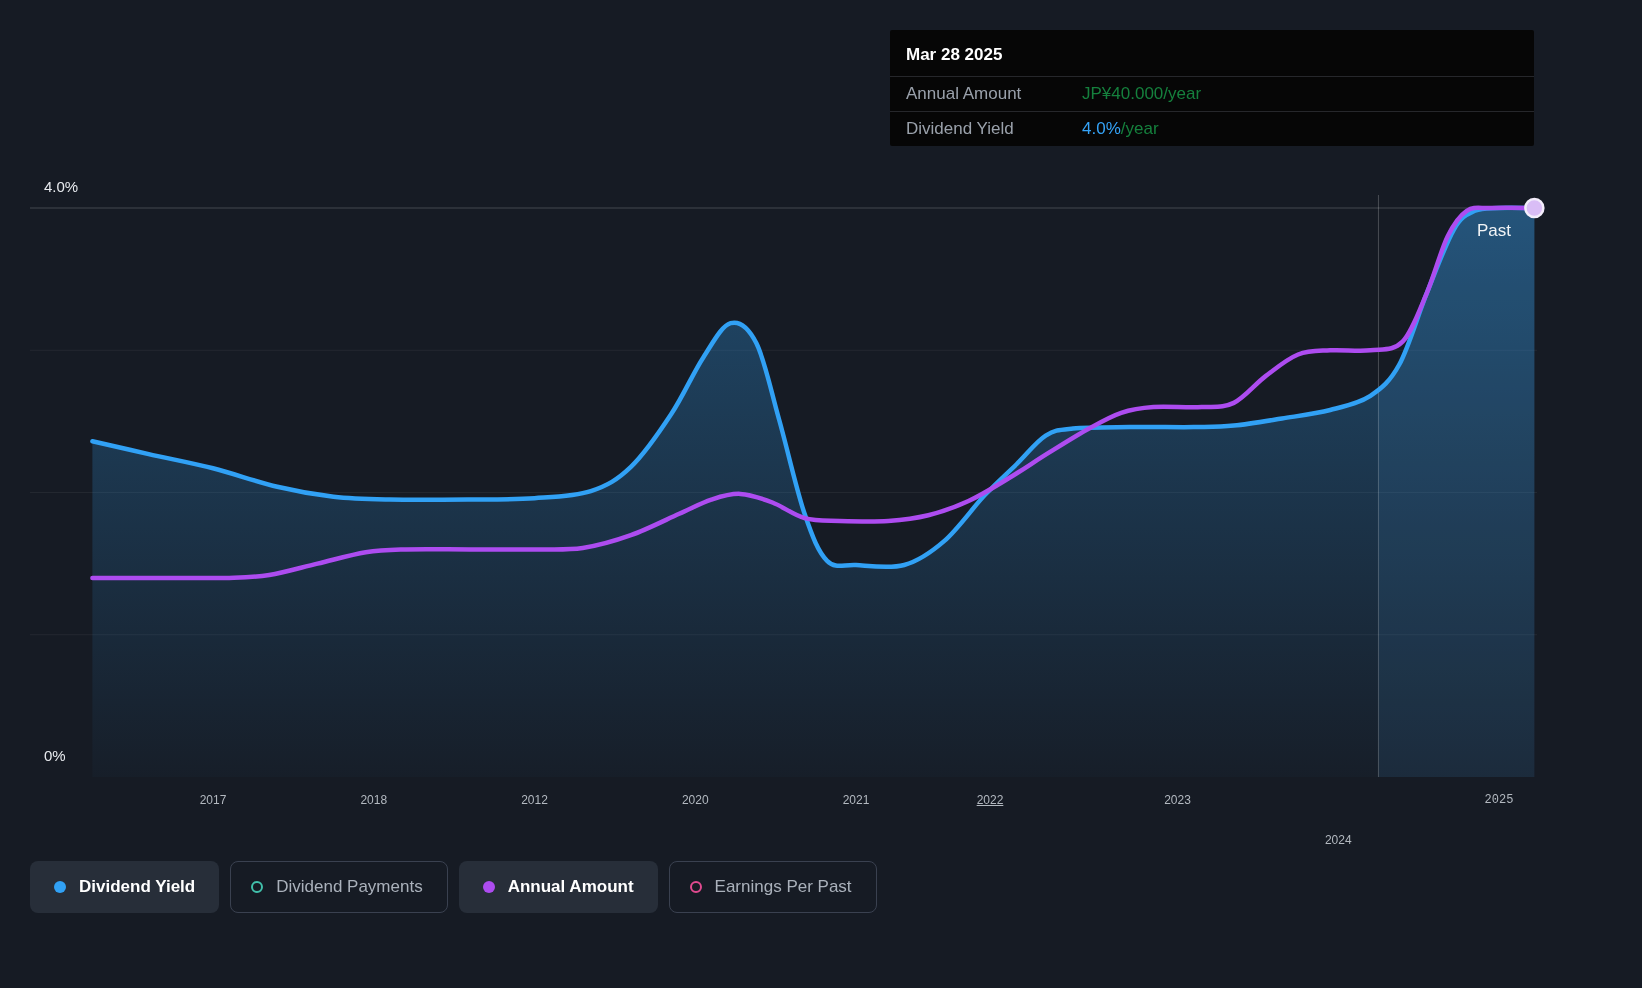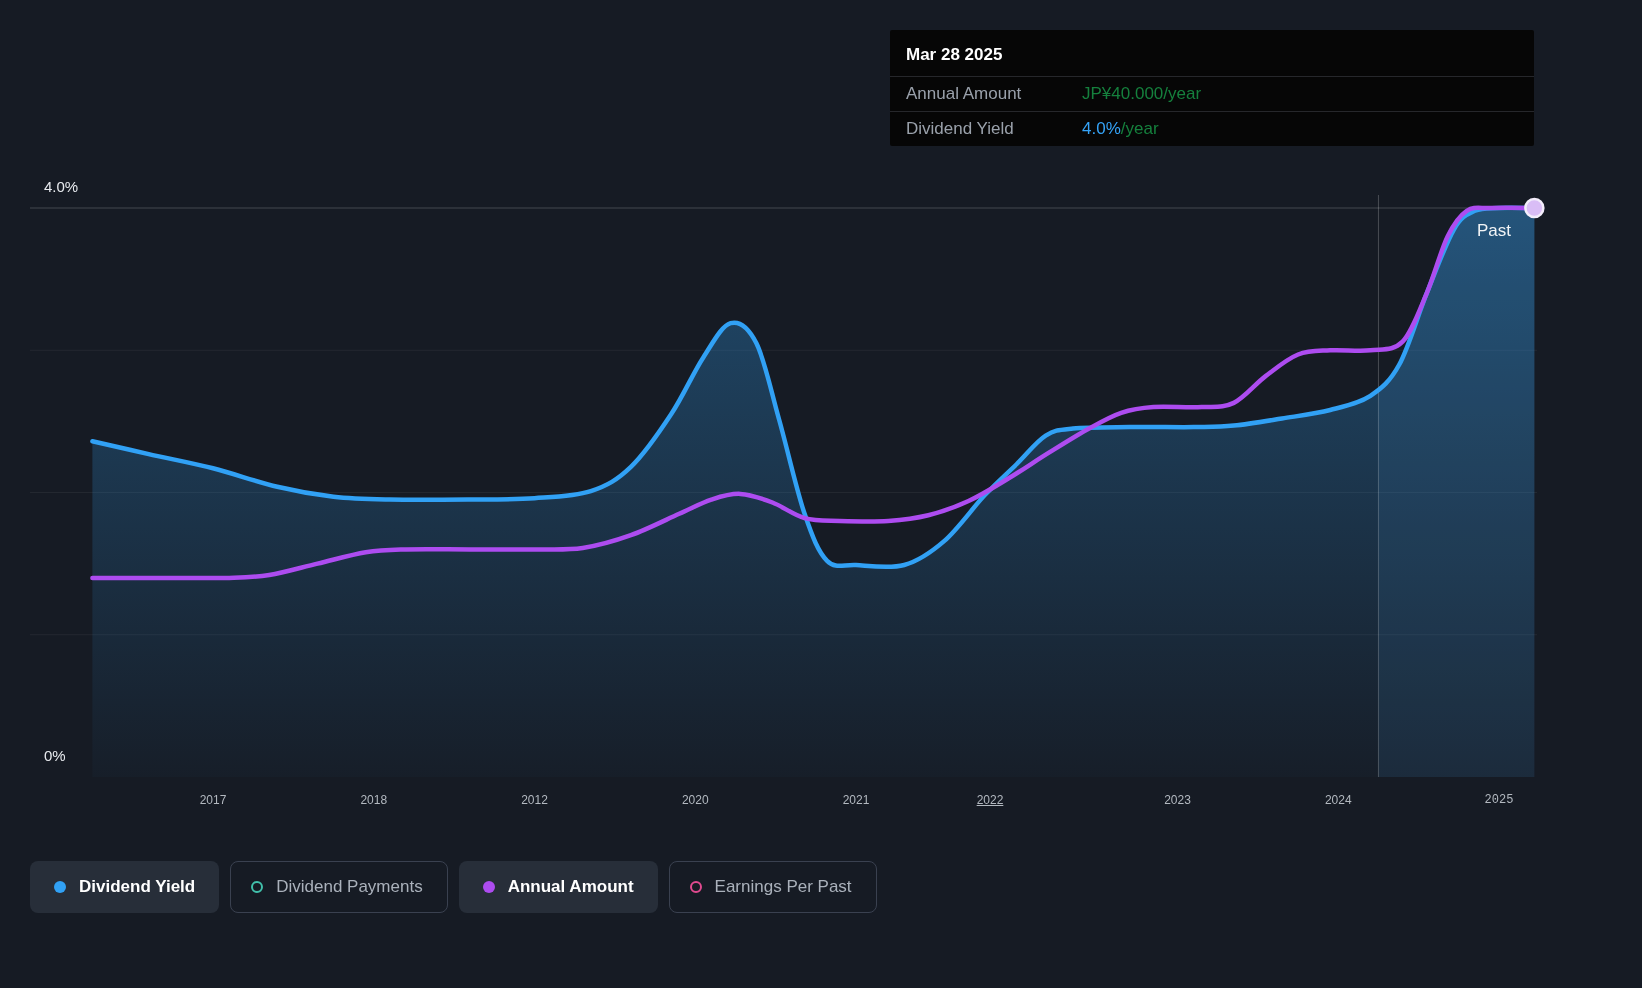--- a/index.html
+++ b/index.html
@@ -108,21 +108,21 @@
   </div>
 
 <div id="x-axis">
     <span class="x-tick" style="left: 168px;">2017</span>
     <span class="x-tick" style="left: 328.75px;">2018</span>
     <span class="x-tick" style="left: 489.5px;">2012</span>
     <span class="x-tick" style="left: 650.25px;">2020</span>
     <span class="x-tick" style="left: 811px;">2021</span>
     <span class="x-tick" style="left: 945px; text-decoration: underline;">2022</span>
     <span class="x-tick" style="left: 1132.5px;">2023</span>
-    <span class="x-tick" style="left: 1293.25px;">2024</span>
+    <span class="x-tick" style="left: 1293.25px; margin-top: 40px;">2024</span>
     <span class="x-tick" style="left: 1454px; font-family: Liberation Mono, monospace;">2025</span>
   </div>
 
 <span id="past-label">Past</span>
 
 <div id="tooltip">
   <div class="tt-title">Mar 28 2025</div>
   <div class="tt-row">
     <span class="tt-label">Annual Amount</span>
     <span class="tt-value"><span class="val-purple">JP¥40.000</span><span class="tt-suffix">/year</span></span>

